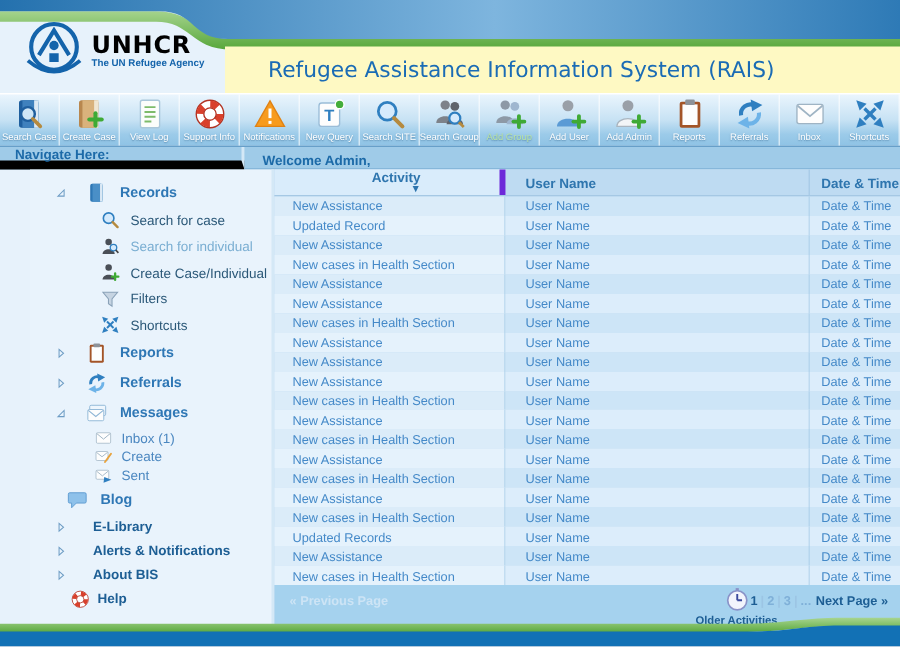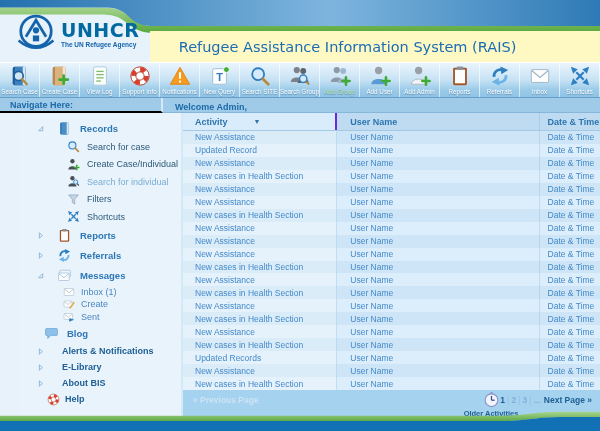--- a/index.html
+++ b/index.html
@@ -9,40 +9,40 @@
 
   
   .header{position:absolute;top:0;left:0;right:0;height:62px;}
   .wave{position:absolute;top:0;left:0;width:600px;height:34px;}
   .title-strip{position:absolute;left:150px;right:0;top:31px;height:31px;background:#fef9c3;
        display:flex;align-items:center;justify-content:center;padding-right:55px;}
   .app-title{color:#1b6cb5;font-size:14.5px;font-family:"DejaVu Sans",sans-serif;white-space:nowrap;}
   .logo{position:absolute;left:14px;top:11px;display:flex;align-items:center;}
   .emblem{width:44px;height:46px;}
   .brand-box{margin-left:3px;}
-  .brand{color:#0369a1;font-weight:bold;font-size:19px;letter-spacing:.5px;line-height:1;
+  .brand{color:#000000;font-weight:bold;font-size:16px;letter-spacing:.5px;line-height:1;
        font-family:"DejaVu Sans",sans-serif;}
   .tagline{color:#1464ab;font-size:6.5px;font-weight:bold;margin-top:1px;}
 
   
   .toolbar{position:absolute;top:62px;left:0;right:0;height:36px;display:flex;
        background:linear-gradient(180deg,#eaf5fd 0%,#c7e2f4 50%,#9ccbe9 78%,#8fc3e5 100%);
        border-top:1px solid #ffffff;border-bottom:1px solid #679fc9;}
   .tb-item{width:40px;flex:none;display:flex;flex-direction:column;align-items:center;
        padding-top:2px;border-right:1px solid rgba(255,255,255,.6);cursor:pointer;}
   .tb-icon{width:22px;height:22px;}
   .tb-label{font-size:6.3px;color:#fff;margin-top:1px;white-space:nowrap;
        text-shadow:0 1px 1px rgba(40,90,130,.55);}
   .tb-item.disabled .tb-label{color:#b9e3a8;}
 
   
   .navrow{position:absolute;top:98px;left:0;right:0;height:15px;display:flex;
        font-size:9px;font-weight:bold;color:#1c6aa8;}
   .nav-left{width:163px;flex:none;background:#9fcbe8;border-right:2px solid #d4e8f6;
-       border-bottom:2px solid #000000;display:flex;align-items:center;padding-left:10px;}
+       border-bottom:6px solid #000000;display:flex;align-items:center;padding-left:10px;}
   .nav-right{flex:1;background:#9fcbe8;border-bottom:1px solid #86b7da;display:flex;
        align-items:flex-end;padding-left:12px;}
 
   
   .body{position:absolute;top:113px;left:0;right:0;bottom:14px;display:flex;padding-left:20px;}
   .sidebar{width:163px;flex:none;background:#e9f3fc;border-right:2px solid #d4e8f6;
        font-size:9px;overflow:hidden;}
   .tree{padding-top:5px;}
   .nav-item{display:flex;align-items:center;cursor:pointer;color:#2b5878;white-space:nowrap;}
   .nav-item .arrow{width:9px;height:9px;margin-left:16px;flex:none;}
@@ -58,21 +58,21 @@
   .sub2 .nav-ico{width:12px;height:12px;margin-right:6px;}
   .plain{height:16px;color:#1d5e94;font-weight:bold;}
   .plain .arrow{margin-right:17px;}
   .plain.icononly{padding-left:27px;}
   .plain.icononly .nav-ico{width:13px;height:13px;margin-right:5px;}
 
   .main{flex:1;display:flex;flex-direction:column;background:#bcd9ef;}
   .thead{height:18px;flex:none;display:flex;background:#bedbf2;color:#2e75ae;font-weight:bold;
        font-size:9px;border-bottom:1px solid #a5c8e4;}
   .th{display:flex;align-items:center;}
-  .th-activity{width:37%;background:#d9ecfb;padding-left:12px;border-right:2px solid #6d28d9;}
+  .th-activity{width:37%;background:#d9ecfb;padding-left:12px;border-right:4px solid #6d28d9;flex-direction:column;}
   .th-user{width:48.5%;padding-left:13px;border-right:1px solid #a9cce8;}
   .th-date{flex:1;padding-left:8px;}
   .sort{font-size:7px;margin-left:26px;color:#2e75ae;}
   .rows{flex:1;display:flex;flex-direction:column;}
   .row{flex:1;display:flex;font-size:8.5px;color:#4489c8;}
   .row:nth-child(odd){background:#cde5f7;}
   .row:nth-child(even){background:#dcedfb;}
   .cell{display:flex;align-items:center;height:100%;}
   .c-activity{width:37%;padding-left:12px;background:rgba(255,255,255,.28);
        border-right:1px solid rgba(160,200,230,.5);}
@@ -315,39 +315,39 @@
             </svg>
             <span>Records</span>
           </div>
           <div class="nav-item sub">
             <svg viewBox="0 0 24 24" class="nav-ico">
               <circle cx="10" cy="10" r="6.5" fill="#d5eafc" stroke="#2f7fc0" stroke-width="2"></circle>
               <line x1="15" y1="15" x2="21" y2="21" stroke="#b58a3f" stroke-width="3" stroke-linecap="round"></line>
             </svg>
             <span>Search for case</span>
           </div>
+          <div class="nav-item sub highlighted">
+            <svg viewBox="0 0 24 24" class="nav-ico">
+              <circle cx="10" cy="6" r="4" fill="#4a4f57"></circle>
+              <path d="M2.5,21 C2.5,13 17.5,13 17.5,21 Z" fill="#4a4f57"></path>
+              <circle cx="16" cy="13" r="4" fill="#d5eafc" stroke="#2f7fc0" stroke-width="1.6"></circle>
+              <line x1="18.8" y1="16" x2="22" y2="19.5" stroke="#444" stroke-width="2"></line>
+            </svg>
+            <span>Search for individual</span>
+          </div>
           <div class="nav-item sub">
             <svg viewBox="0 0 24 24" class="nav-ico">
               <circle cx="10" cy="6" r="4" fill="#4a4f57"></circle>
               <path d="M2.5,21 C2.5,13 17.5,13 17.5,21 Z" fill="#4a4f57"></path>
               <g stroke="#3faa35" stroke-width="2.8" stroke-linecap="round">
                 <line x1="18" y1="13.5" x2="18" y2="21.5"></line>
                 <line x1="14" y1="17.5" x2="22" y2="17.5"></line>
               </g>
             </svg>
             <span>Create Case/Individual</span>
-          </div>
-          <div class="nav-item sub highlighted">
-            <svg viewBox="0 0 24 24" class="nav-ico">
-              <circle cx="10" cy="6" r="4" fill="#4a4f57"></circle>
-              <path d="M2.5,21 C2.5,13 17.5,13 17.5,21 Z" fill="#4a4f57"></path>
-              <circle cx="16" cy="13" r="4" fill="#d5eafc" stroke="#2f7fc0" stroke-width="1.6"></circle>
-              <line x1="18.8" y1="16" x2="22" y2="19.5" stroke="#444" stroke-width="2"></line>
-            </svg>
-            <span>Search for individual</span>
           </div>
           <div class="nav-item sub">
             <svg viewBox="0 0 24 24" class="nav-ico">
               <polygon points="3,3.5 21,3.5 14.2,11.5 14.2,20.5 9.8,17.5 9.8,11.5" fill="#c6d4e2" stroke="#8aa2b8" stroke-width="1.3"></polygon>
             </svg>
             <span>Filters</span>
           </div>
           <div class="nav-item sub">
             <svg viewBox="0 0 24 24" class="nav-ico">
               <g stroke="#2f7fc0" stroke-width="2.4">
@@ -423,27 +423,27 @@
           <div class="nav-item section noarrow">
             <svg viewBox="0 0 24 24" class="nav-ico">
               <path d="M4,4 h16 a1.5,1.5 0 0 1 1.5,1.5 v8 a1.5,1.5 0 0 1 -1.5,1.5 h-9 l-5,5 v-5 h-2 a1.5,1.5 0 0 1 -1.5,-1.5 v-8 A1.5,1.5 0 0 1 4,4 Z" fill="#8ec1ea" stroke="#5d9bd0"></path>
             </svg>
             <span>Blog</span>
           </div>
           <div class="nav-item plain">
             <svg viewBox="0 0 24 24" class="arrow">
               <polygon points="9,5 17,12 9,19" fill="none" stroke="#6d9cc4" stroke-width="1.8"></polygon>
             </svg>
-            <span>Alerts &amp; Notifications</span>
+            <span>E-Library</span>
           </div>
           <div class="nav-item plain">
             <svg viewBox="0 0 24 24" class="arrow">
               <polygon points="9,5 17,12 9,19" fill="none" stroke="#6d9cc4" stroke-width="1.8"></polygon>
             </svg>
-            <span>E-Library</span>
+            <span>Alerts &amp; Notifications</span>
           </div>
           <div class="nav-item plain">
             <svg viewBox="0 0 24 24" class="arrow">
               <polygon points="9,5 17,12 9,19" fill="none" stroke="#6d9cc4" stroke-width="1.8"></polygon>
             </svg>
             <span>About BIS</span>
           </div>
           <div class="nav-item plain icononly">
             <svg viewBox="0 0 24 24" class="nav-ico">
               <circle cx="12" cy="12" r="10" fill="#ffffff" stroke="#b23323" stroke-width="1"></circle>

